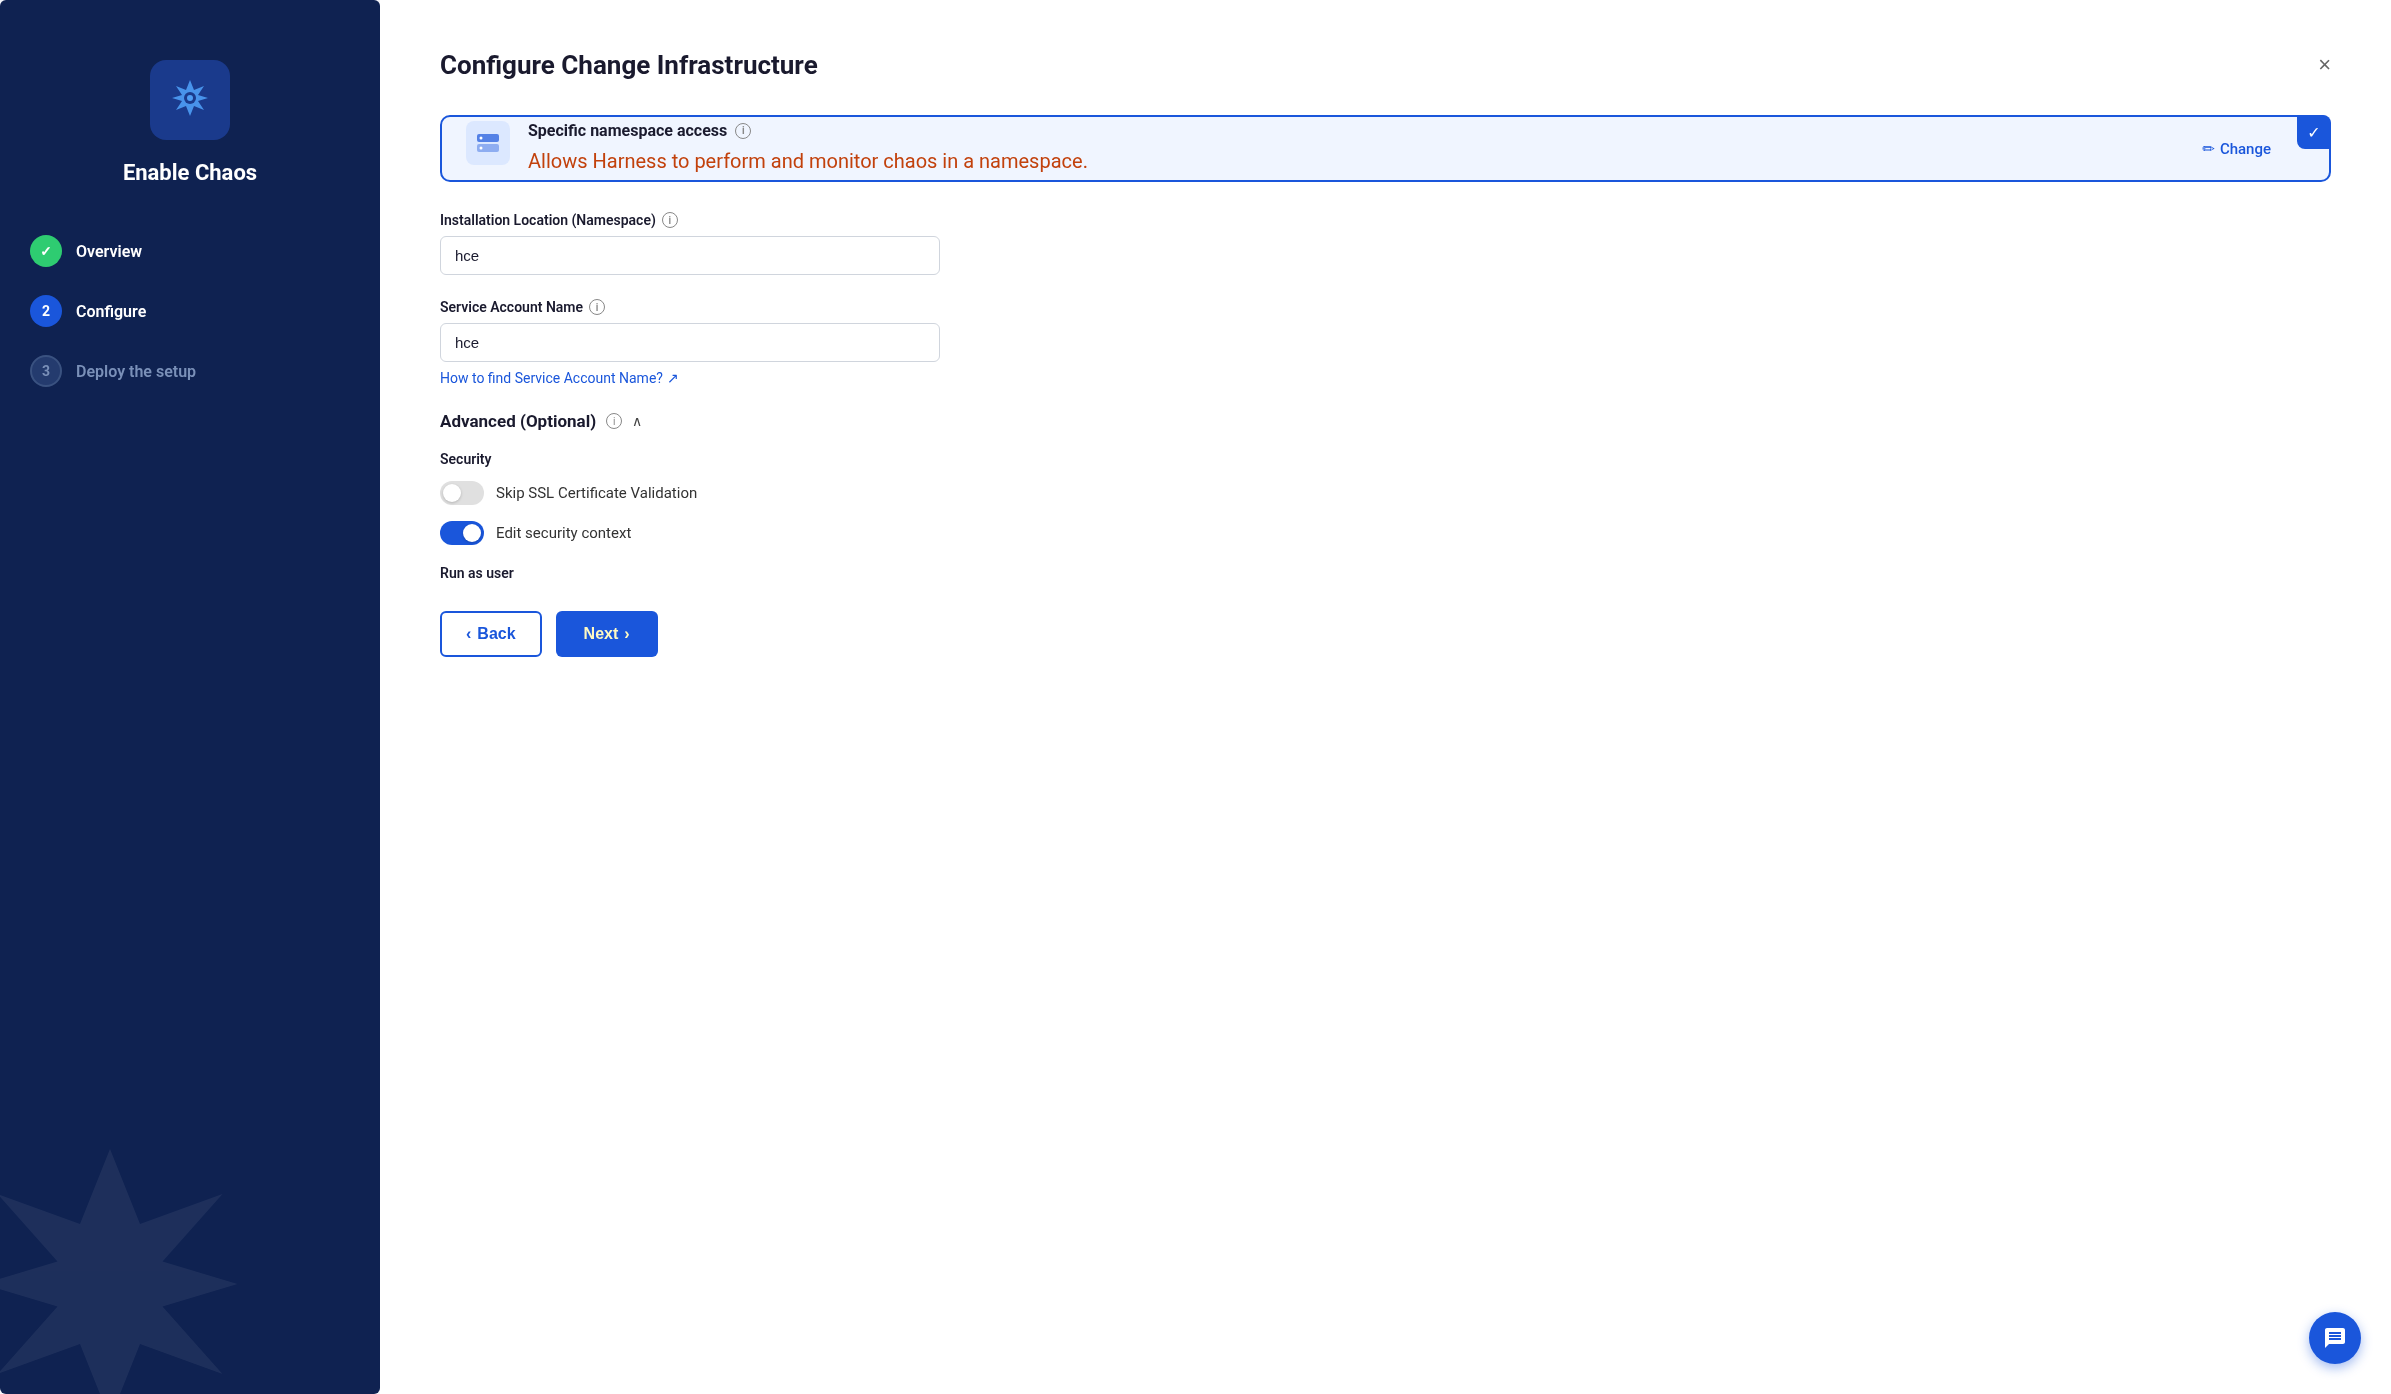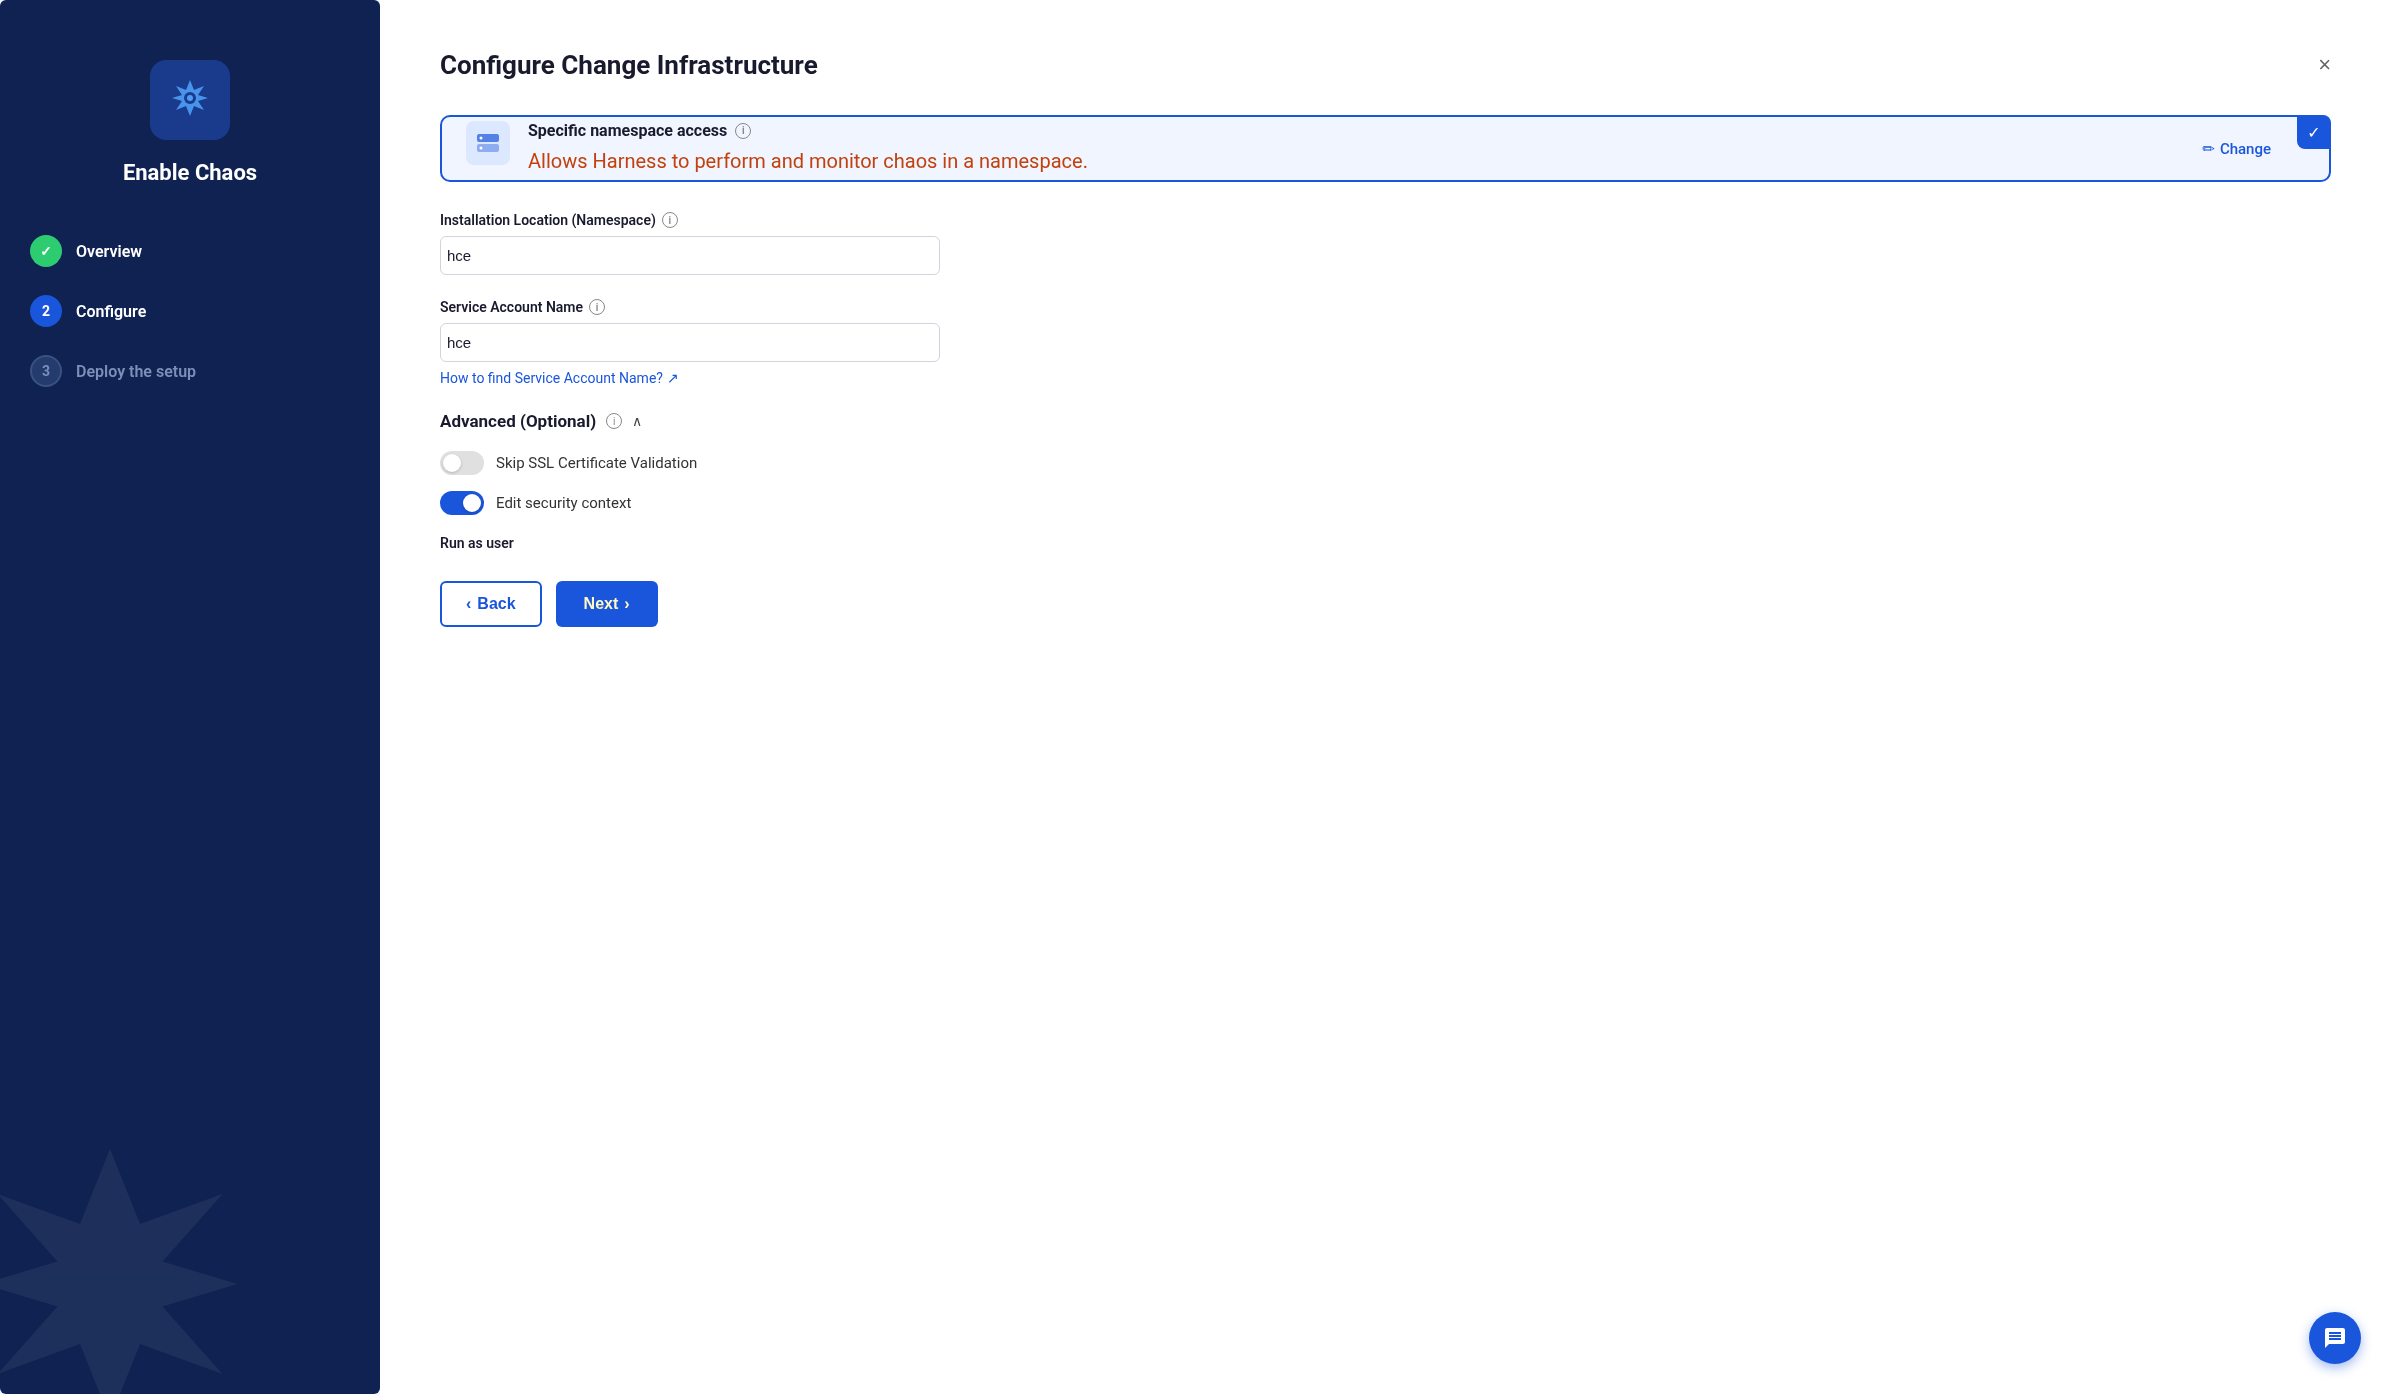--- a/index.html
+++ b/index.html
@@ -207,21 +207,21 @@
       border: 1.5px solid #888;
       display: inline-flex;
       align-items: center;
       justify-content: center;
       font-size: 10px;
       color: #888;
       cursor: pointer;
     }
     .field-input {
       width: 500px;
-      padding: 10px 6px;
+      padding: 10px 14px;
       border: 1.5px solid #d0d5dd;
       border-radius: 6px;
       font-size: 15px;
       color: #1a1a2e;
       background: #fff;
       outline: none;
     }
     .help-link {
       color: #1a56db;
       font-size: 14px;
@@ -433,20 +433,21 @@
   </div>
 
   <div>
     <div class="advanced-header">
       <span class="advanced-title">Advanced (Optional)</span>
       <span class="info-icon">i</span>
       <span class="chevron-up">∧</span>
     </div>
 
     <div class="security-section">
+      <div class="security-label">Security</div>
 
       <div class="toggle-row">
         <div class="toggle off">
           <div class="toggle-knob"></div>
         </div>
         <span class="toggle-label">Skip SSL Certificate Validation</span>
       </div>
 
       <div class="toggle-row">
         <div class="toggle on">

